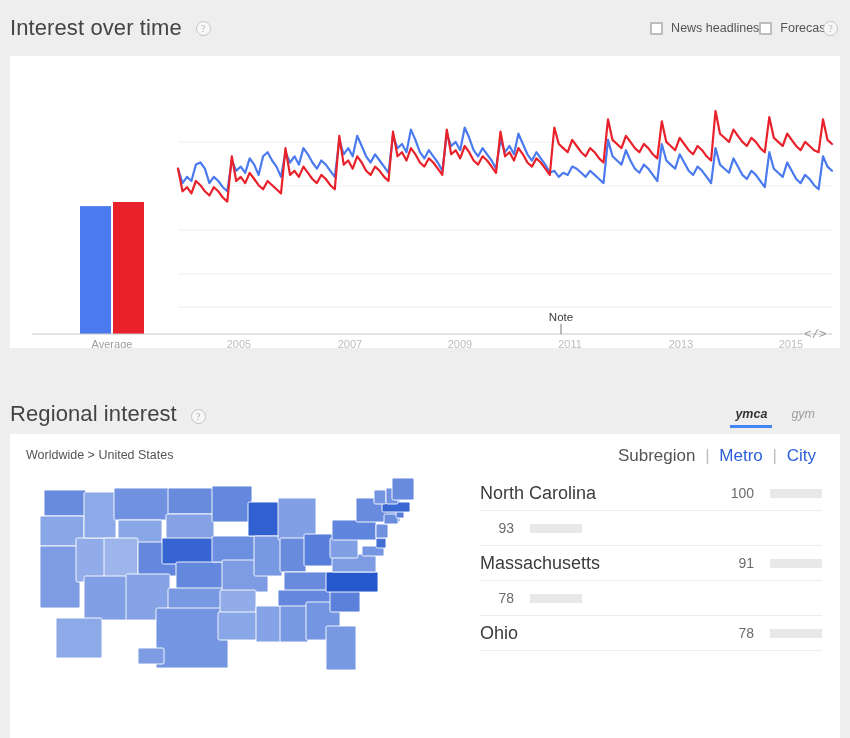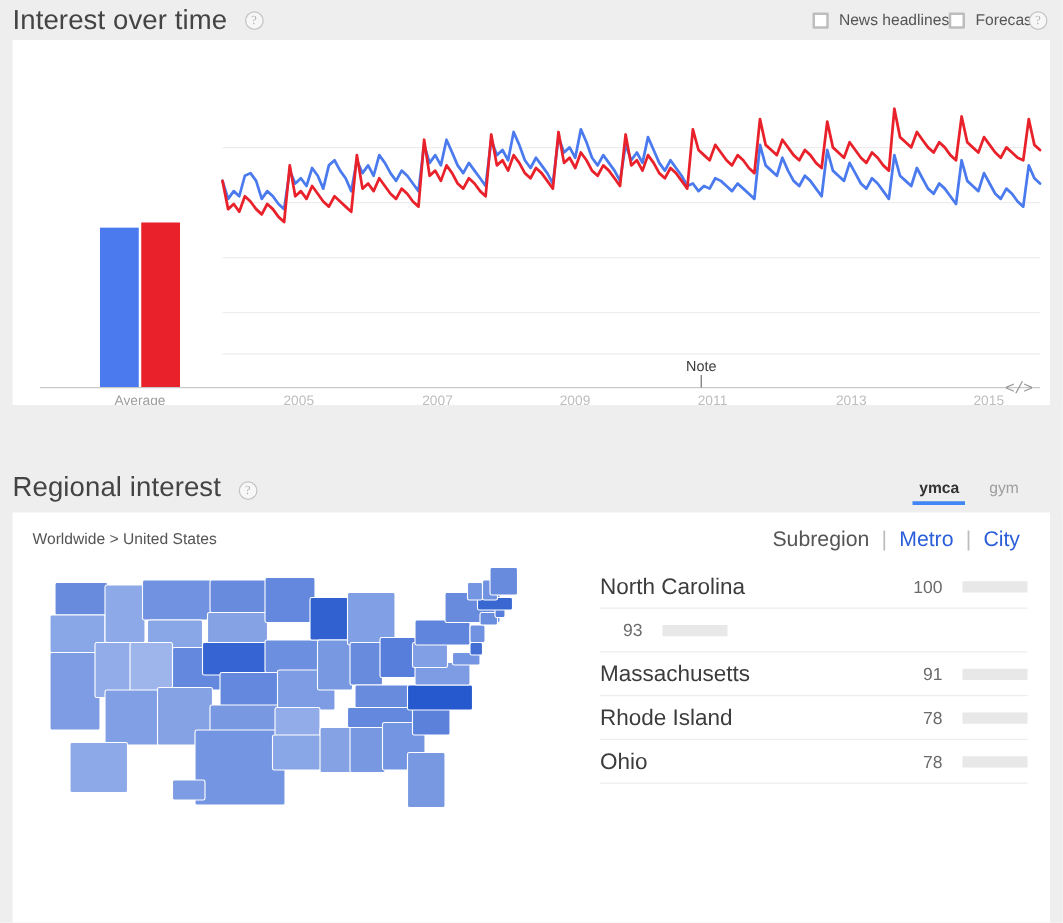--- a/index.html
+++ b/index.html
@@ -6,21 +6,21 @@
   html, body {
     margin: 0; padding: 0;
     width: 850px; height: 738px;
     background: #eeeeee;
     font-family: "Liberation Sans", sans-serif;
     overflow: hidden;
   }
 
   
   .section-head {
-    height: 32px;
+    height: 56px;
     display: flex;
     align-items: center;
     padding: 0 12px 0 10px;
     background: #eeeeee;
     position: relative;
   }
   .section-title {
     font-size: 22px;
     color: #444444;
     font-weight: 400;
@@ -89,20 +89,21 @@
 
   
   .reg-head { height: 78px; align-items: flex-end; padding-bottom: 6px; }
   .reg-head .section-title { margin-bottom: 1px; }
   .tabs {
     margin-left: auto;
     display: flex;
     align-items: flex-end;
     gap: 14px;
     padding-right: 18px;
+    font-style: italic;
   }
   .tab {
     font-size: 12.5px;
     padding: 0 5px 7px 5px;
     cursor: pointer;
     color: #9e9e9e;
     position: relative;
   }
   .tab.active {
     color: #333333;
@@ -317,21 +318,20 @@
         <div class="region-row">
           <span class="region-value">93</span>
           <span class="bar-track"><span class="bar-fill" style="width: 93%; background: rgb(224, 27, 0);"></span></span>
         </div>
         <div class="region-row">
           <span class="region-name">Massachusetts</span>
           <span class="region-value">91</span>
           <span class="bar-track"><span class="bar-fill" style="width: 91%; background: rgb(224, 27, 0);"></span></span>
         </div>
         <div class="region-row">
-          <span class="region-name">Rhode Island</span>
           <span class="region-value">78</span>
           <span class="bar-track"><span class="bar-fill" style="width: 78%; background: rgb(239, 108, 0);"></span></span>
         </div>
         <div class="region-row">
           <span class="region-name">Ohio</span>
           <span class="region-value">78</span>
           <span class="bar-track"><span class="bar-fill" style="width: 78%; background: rgb(239, 108, 0);"></span></span>
         </div>
       </div>
   </div>

